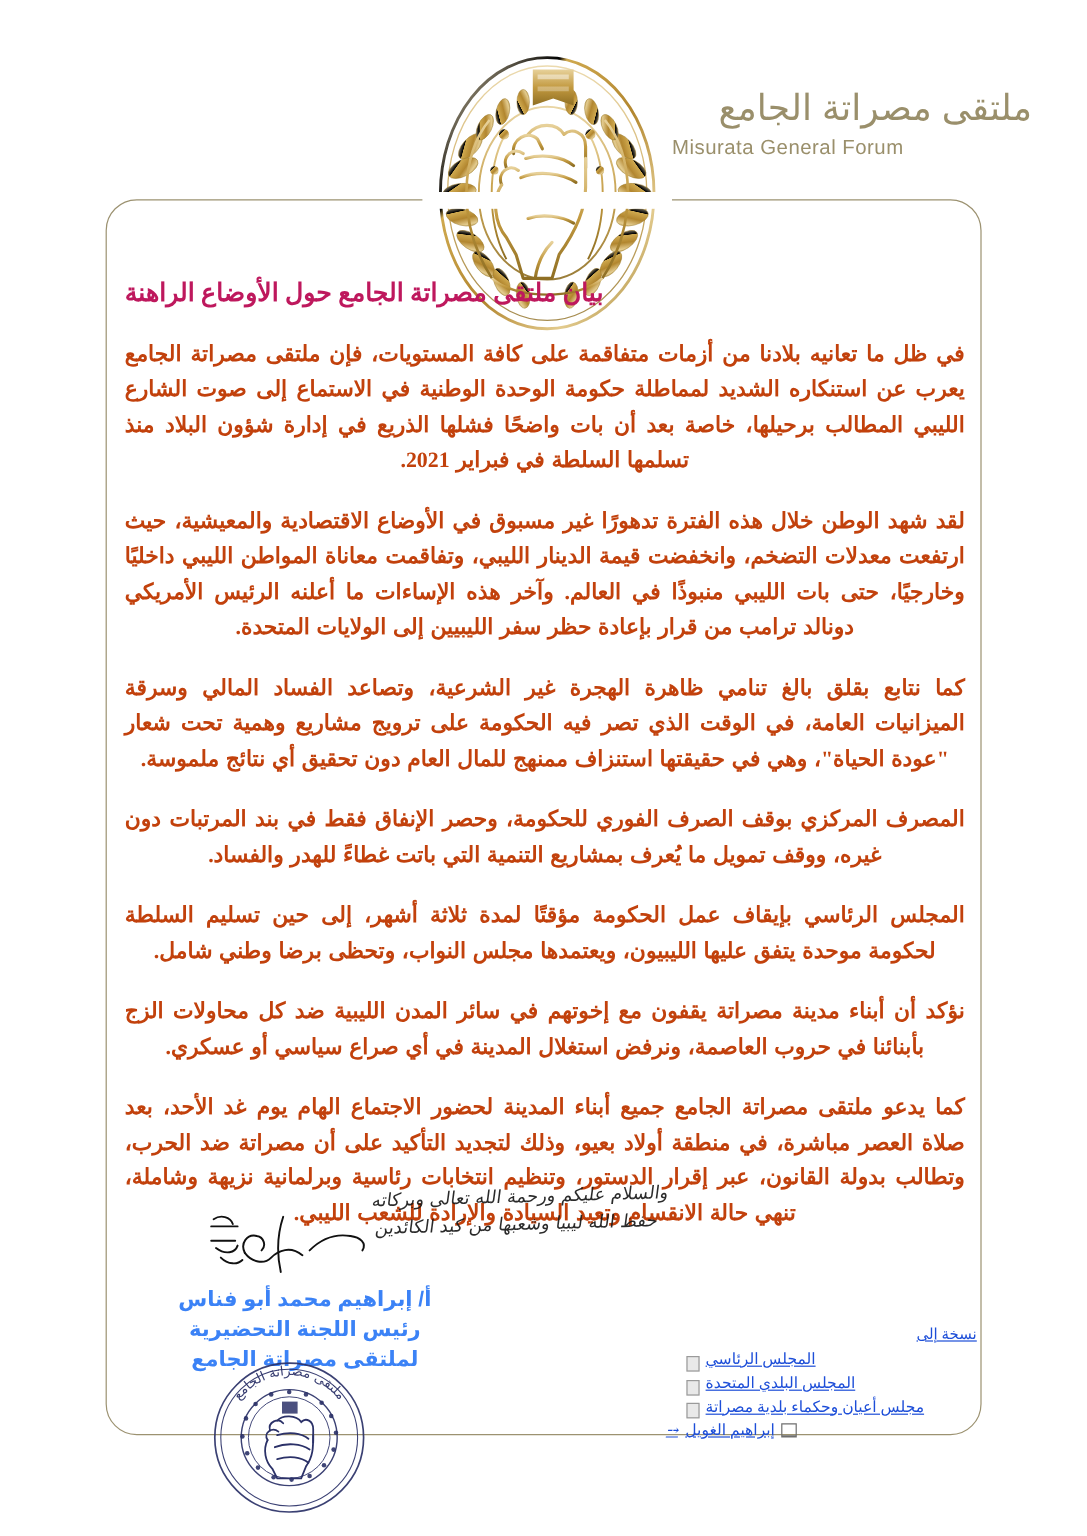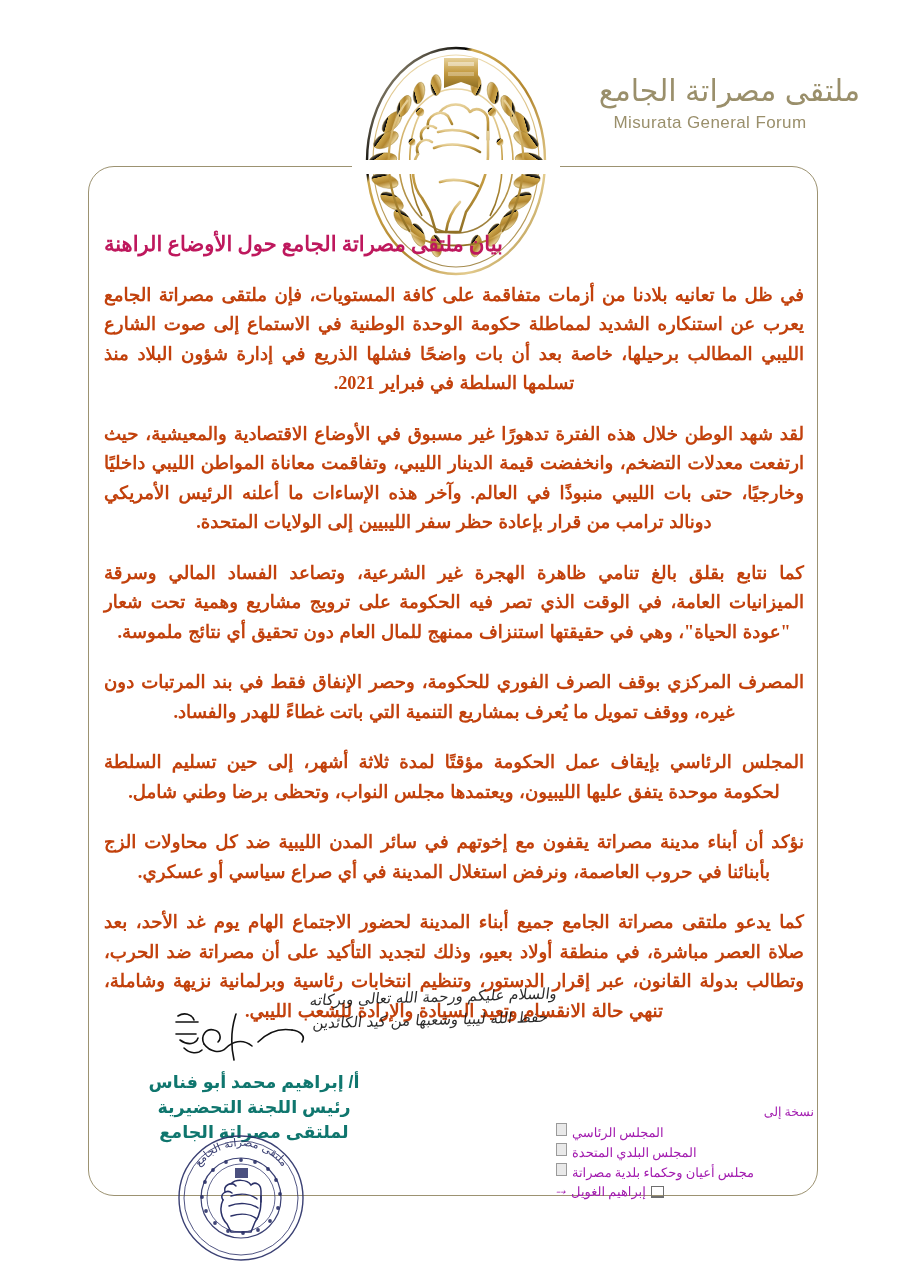--- a/index.html
+++ b/index.html
@@ -62,21 +62,21 @@
     font-size: 30px;
     color: #9a8f6b;
     line-height: 1.25;
     letter-spacing: 0.5px;
   }
   .brand-en {
     font-size: 17px;
     color: #9a8f6b;
     letter-spacing: 0.4px;
     direction: ltr;
-    text-align: center;
+    text-align: left;
     margin-top: 3px;
   }
 
   
   .frame {
     position: absolute;
     top: 166px;
     left: 88px;
     width: 730px;
     height: 1030px;
@@ -157,56 +157,58 @@
   .signature {
     position: absolute;
     top: 1070px;
     left: 104px;
     width: 300px;
     text-align: center;
     direction: rtl;
     font-weight: bold;
     font-size: 17.5px;
     line-height: 1.42;
-    color: #0f766e;
+    color: #3b82f6;
   }
 
   .stamp {
     position: absolute;
     top: 1132px;
     left: 163px;
     width: 156px;
     height: 132px;
   }
   .stamp svg { display: block; }
 
   
   .cc-block {
     position: absolute;
     top: 1104px;
     left: 556px;
     width: 258px;
     direction: rtl;
     text-align: right;
     font-family: "Liberation Serif", "DejaVu Serif", serif;
-    color: #a21caf;
+    color: #1d4ed8;
+    text-decoration: underline;
   }
   .cc-title {
     font-size: 12.5px;
     margin-bottom: 3px;
     padding-left: 2px;
   }
   .cc-item {
     font-size: 13px;
     line-height: 1.52;
     display: flex;
     flex-direction: row-reverse;
     justify-content: flex-start;
-    align-items: flex-start;
+    align-items: flex-end;
     gap: 5px;
+    margin-left: 16px;
   }
   .cc-icon {
     display: inline-block;
     width: 9px;
     height: 11px;
     border: 1px solid #9a9a9a;
     background: #e9e9e9;
     flex: 0 0 auto;
   }
   .cc-sign {

